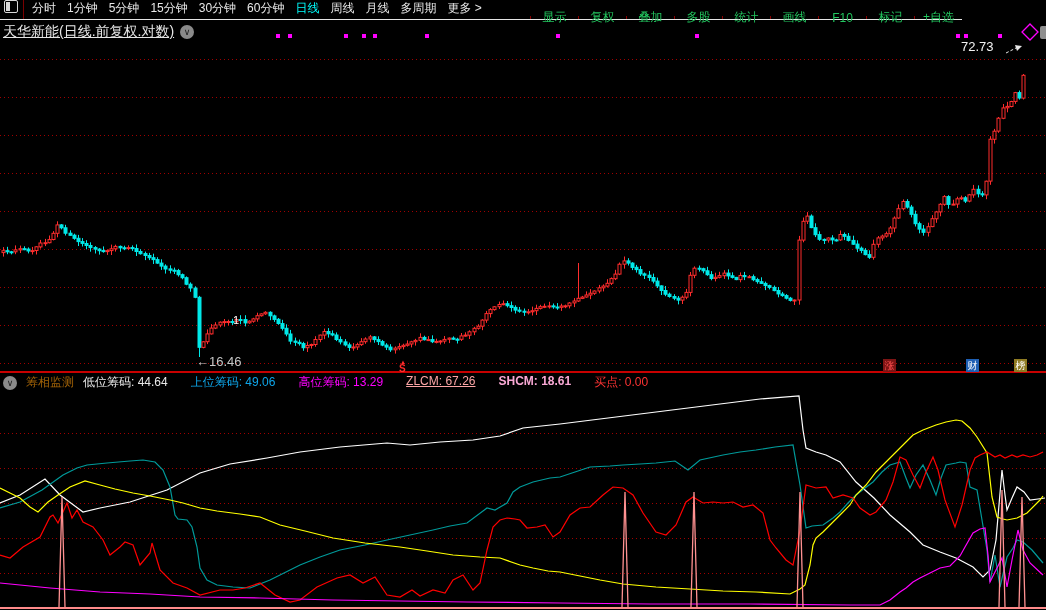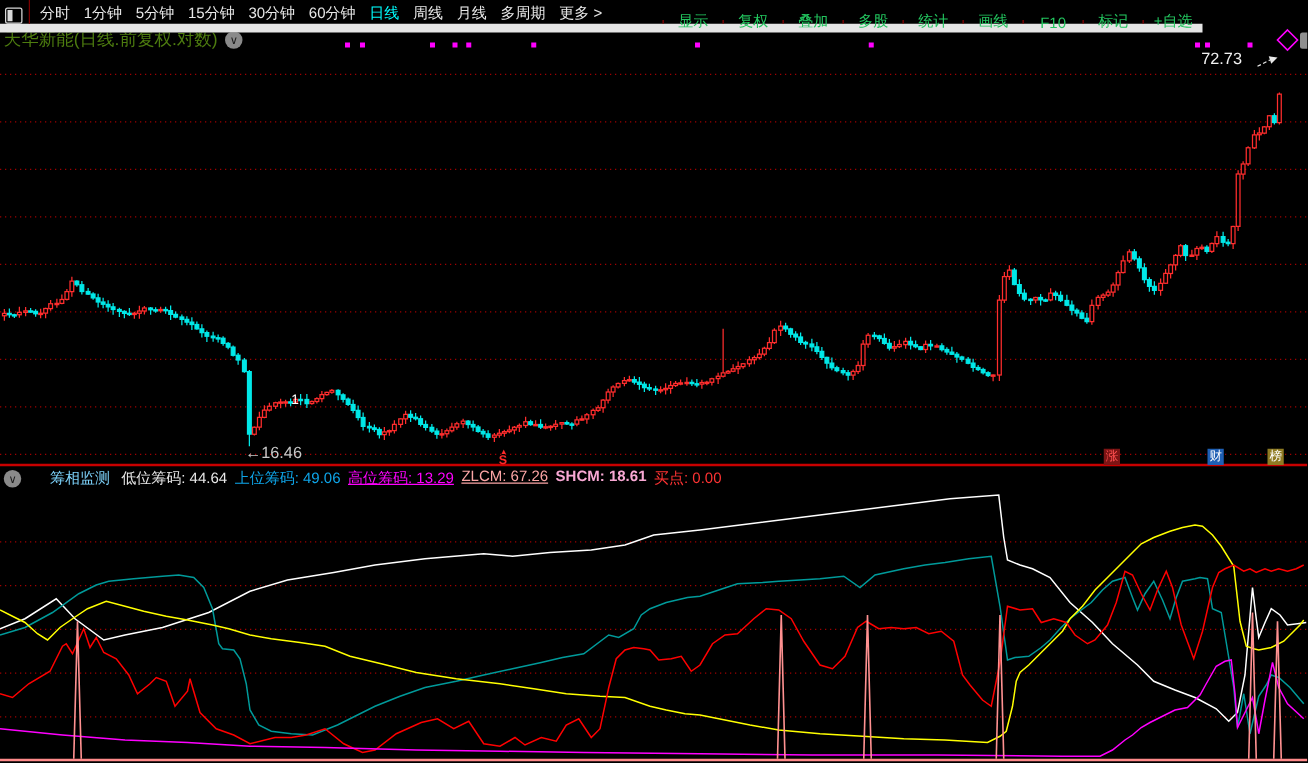--- a/index.html
+++ b/index.html
@@ -1,50 +1,50 @@
 <!DOCTYPE html>
 <html><head>
 <meta charset="utf-8">
 <style>
   html,body{margin:0;padding:0;background:#000;}
   #app{position:relative;width:1046px;height:610px;background:#000;overflow:hidden;
        font-family:"Liberation Sans","DejaVu Sans",sans-serif;}
   #gfx{position:absolute;left:0;top:0;}
   
   .topbar{position:absolute;top:0;left:0;width:962px;height:19px;background:#000;
-          border-bottom:7px solid #e5e5e5;display:flex;align-items:flex-end;z-index:5;}
+          border-bottom:1px solid #e5e5e5;display:flex;align-items:flex-start;z-index:5;}
   .tb-icon{width:12px;height:11px;border:1px solid #d8d8d8;border-radius:2px;margin:0 5px 0 4px;position:relative;flex:none;}
   .tb-icon::after{content:"";position:absolute;left:1px;top:1px;bottom:1px;width:4px;background:#d8d8d8;}
   .tb-sep{width:1px;height:19px;background:#7a0000;flex:none;}
   .tb-menu{display:flex;gap:11px;margin-left:8px;font-size:12px;color:#e8e8e8;white-space:nowrap;}
   .tb-menu .sel{color:#00ffff;font-family:Liberation Serif, serif;}
   .tb-right{margin-left:auto;display:flex;height:19px;}
   .tb-btn{min-width:43px;border-left:1px solid #8a0000;color:#22c55e;font-size:12px;
           display:flex;align-items:center;justify-content:center;white-space:nowrap;padding:0 2px;margin-top:16px;}
   
   .title-row{position:absolute;top:23px;left:3px;display:flex;align-items:center;gap:6px;z-index:4;}
-  .title-text{color:#4d7c0f;font-size:14px;white-space:nowrap;}
+  .title-text{color:#e5e5e5;font-size:14px;white-space:nowrap;text-decoration:underline;}
   .circ{width:14px;height:14px;border-radius:50%;background:#8a8a8a;color:#1a1a1a;
         font-size:9px;line-height:14px;text-align:center;flex:none;}
   
   .lbl{position:absolute;z-index:4;white-space:nowrap;}
   .low-label{left:196px;top:354px;color:#c8c8c8;font-size:13px;}
   .high-label{left:961px;top:39px;color:#f2f2f2;font-size:13px;}
   .one-marker{left:233px;top:314px;color:#fff;font-size:11px;}
   .s-tri{left:400px;top:359px;color:#ff2b2b;font-size:6px;}
   .s-letter{left:399px;top:363px;color:#ff2b2b;font-size:10px;font-weight:bold;}
   .badge{position:absolute;width:13px;height:13px;top:359px;font-size:10px;line-height:13px;
          text-align:center;z-index:4;}
   
   .divider{position:absolute;left:0;width:1046px;height:2px;background:#c80000;top:371px;z-index:3;}
   .bottomline{position:absolute;left:0;width:1046px;height:2px;background:#ff8a8a;top:607px;z-index:3;}
   
   .panel-header{position:absolute;top:374px;left:3px;display:flex;align-items:center;gap:9px;
                 font-size:12px;z-index:4;white-space:nowrap;}
-  .panel-title{color:#7dd3fc;margin-left:14px;}
+  .panel-title{color:#a16207;}
 </style>
 </head>
 <body>
 
 <div id="app">
 
   <svg id="gfx" width="1046" height="610">
       <line x1="0" x2="1046" y1="59.5" y2="59.5" stroke="#a00000" stroke-width="1" stroke-dasharray="1 3"></line>
       <line x1="0" x2="1046" y1="97.5" y2="97.5" stroke="#a00000" stroke-width="1" stroke-dasharray="1 3"></line>
       <line x1="0" x2="1046" y1="135.5" y2="135.5" stroke="#a00000" stroke-width="1" stroke-dasharray="1 3"></line>
@@ -623,23 +623,23 @@
       <div class="badge" style="left: 966px; background: rgb(30, 95, 180); color: rgb(255, 255, 255);">财</div>
       <div class="badge" style="left: 1014px; background: rgb(143, 123, 34); color: rgb(255, 255, 255);">榜</div>
     </div>
 
   <div class="divider"></div>
   <div class="bottomline"></div>
 
   <div class="panel-header">
     <span class="circ">∨</span>
     <span class="panel-title">筹相监测</span>
-    <span id="panel-fields" style="display:flex;gap:6px;justify-content:flex-end;">
+    <span id="panel-fields" style="display:flex;gap:23px;justify-content:flex-end;">
         <span style="color: rgb(232, 232, 232);">低位筹码: 44.64</span>
         <span style="color: #0ea5e9;">上位筹码: 49.06</span>
-        <span style="color: rgb(255, 0, 255); text-decoration: underline;">高位筹码: 13.29</span>
+        <span style="color: rgb(255, 0, 255);">高位筹码: 13.29</span>
         <span style="color: #fca5a5; text-decoration: underline;">ZLCM: 67.26</span>
         <span style="color: #f9a8d4; font-weight: bold;">SHCM: 18.61</span>
         <span style="color: rgb(255, 51, 51);">买点: 0.00</span>
       </span>
   </div>
 
 </div>
 
 </body></html>

